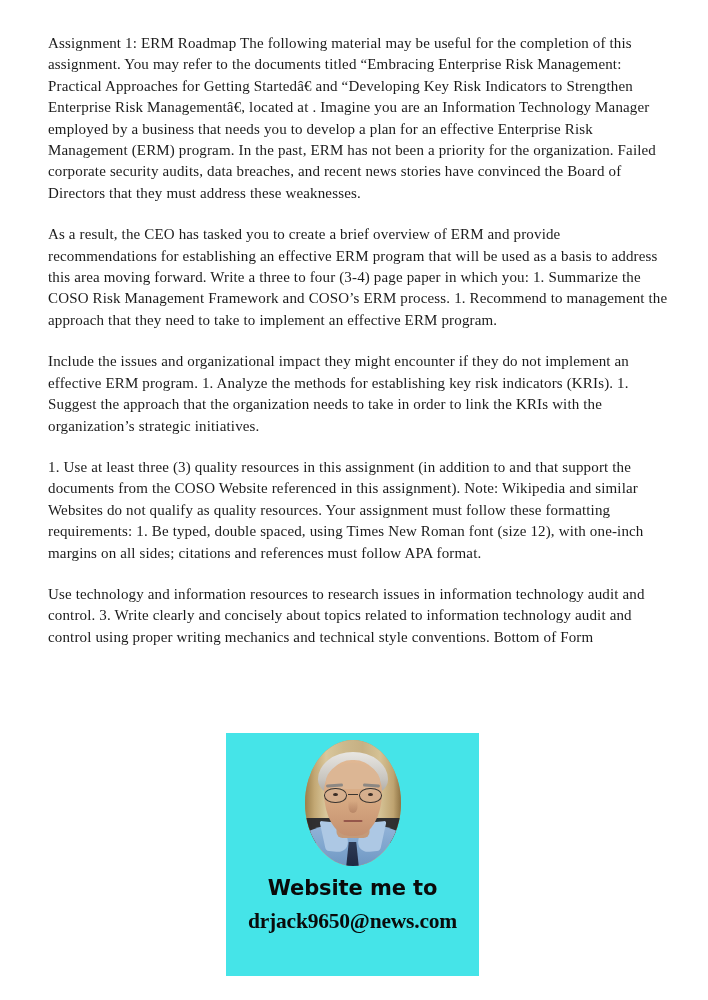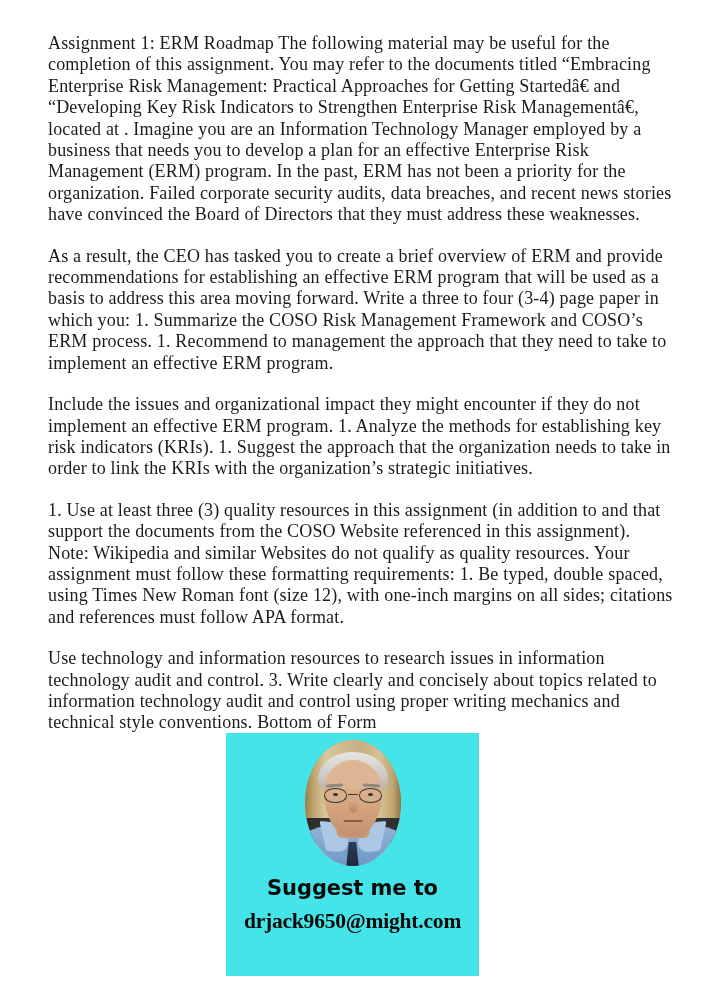--- a/index.html
+++ b/index.html
@@ -20,21 +20,21 @@
   }
   #doc-body {
     position: absolute;
     left: 48px;
     top: 33px;
     width: 625px;
   }
   .para {
     margin: 0 0 20px 0;
     font-family: "Liberation Serif", "DejaVu Serif", serif;
-    font-size: 18px;
+    font-size: 15px;
     line-height: 21.4px;
     color: #1b1b1b;
     text-align: left;
     white-space: pre-wrap;
     letter-spacing: 0.01em;
   }
   .para:last-child { margin-bottom: 0; }
 
   
   #contact-card {
@@ -288,20 +288,20 @@
         <div class="pt-bridge"></div>
         <div class="pt-lens r"></div>
       </div>
       <div class="pt-eye-l"></div>
       <div class="pt-eye-r"></div>
       <div class="pt-nose"></div>
       <div class="pt-mouth"></div>
     </div>
 
     <div id="card-text">
-      <div class="card-line">Suggest me to</div>
+      <div class="card-line">Website me to</div>
     </div>
 
-    <div id="card-email">drjack9650@might.com</div>
+    <div id="card-email">drjack9650@news.com</div>
 
   </div>
 
 </div>
 
 </body></html>

